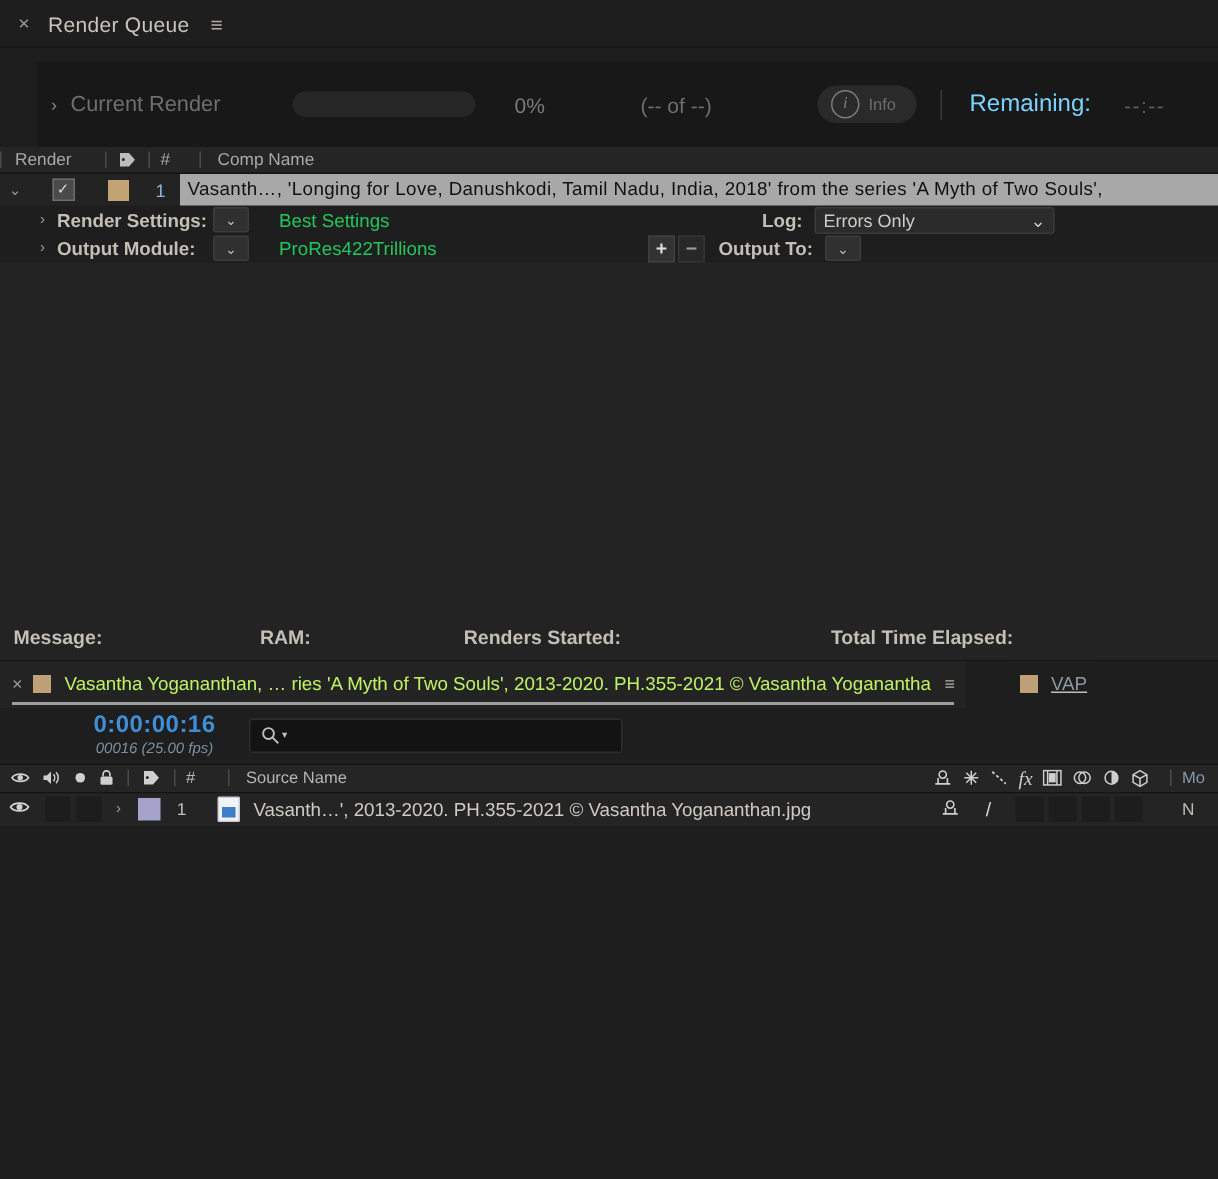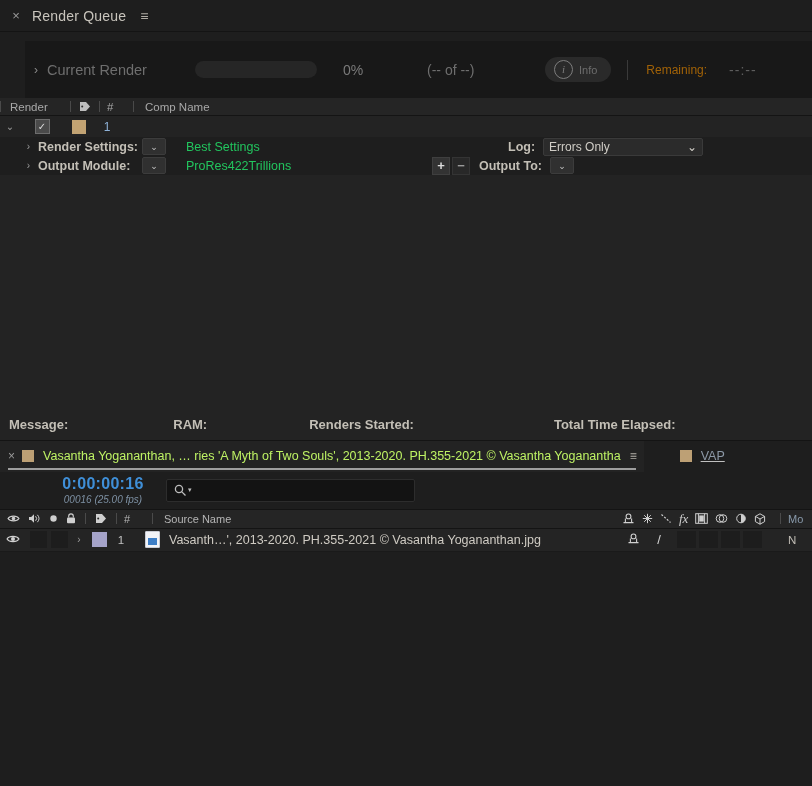--- a/index.html
+++ b/index.html
@@ -118,21 +118,21 @@
     justify-content: center;
     line-height: 1;
   }
   .info-label { font-size: 11px; color: #6d6d6d; }
   .cr-sep {
     width: 1px;
     height: 20px;
     background: #3a3a3a;
     margin: 0 18px 0 16px;
   }
-  .cr-remaining { font-size: 12px; color: #a16207; }
+  .cr-remaining { font-size: 16px; color: #7dd3fc; }
   .cr-remaining-val {
     font-size: 14px;
     color: #5d5d5d;
     margin-left: 22px;
     letter-spacing: 1px;
   }
 
   
   .queue-header {
     height: 17px;
@@ -501,20 +501,21 @@
 
   <div class="render-row">
     <span class="rr-twirl">⌄</span>
     <span class="rr-check-wrap">
       <span class="rr-check">✓</span>
     </span>
     <span class="rr-swatch-wrap">
       <span class="rr-swatch" style="background: rgb(194, 163, 115);"></span>
     </span>
     <span class="rr-num">1</span>
+    <span class="rr-name">Vasanth…, 'Longing for Love, Danushkodi, Tamil Nadu, India, 2018' from the series 'A Myth of Two Souls',</span>
   </div>
 
   <div class="set-row">
     <span class="set-twirl">›</span>
     <span class="set-label rs">Render Settings:</span>
     <span class="mini-select">⌄</span>
     <span class="set-value">Best Settings</span>
 
     <div class="log-group">
       <span class="log-label">Log:</span>

